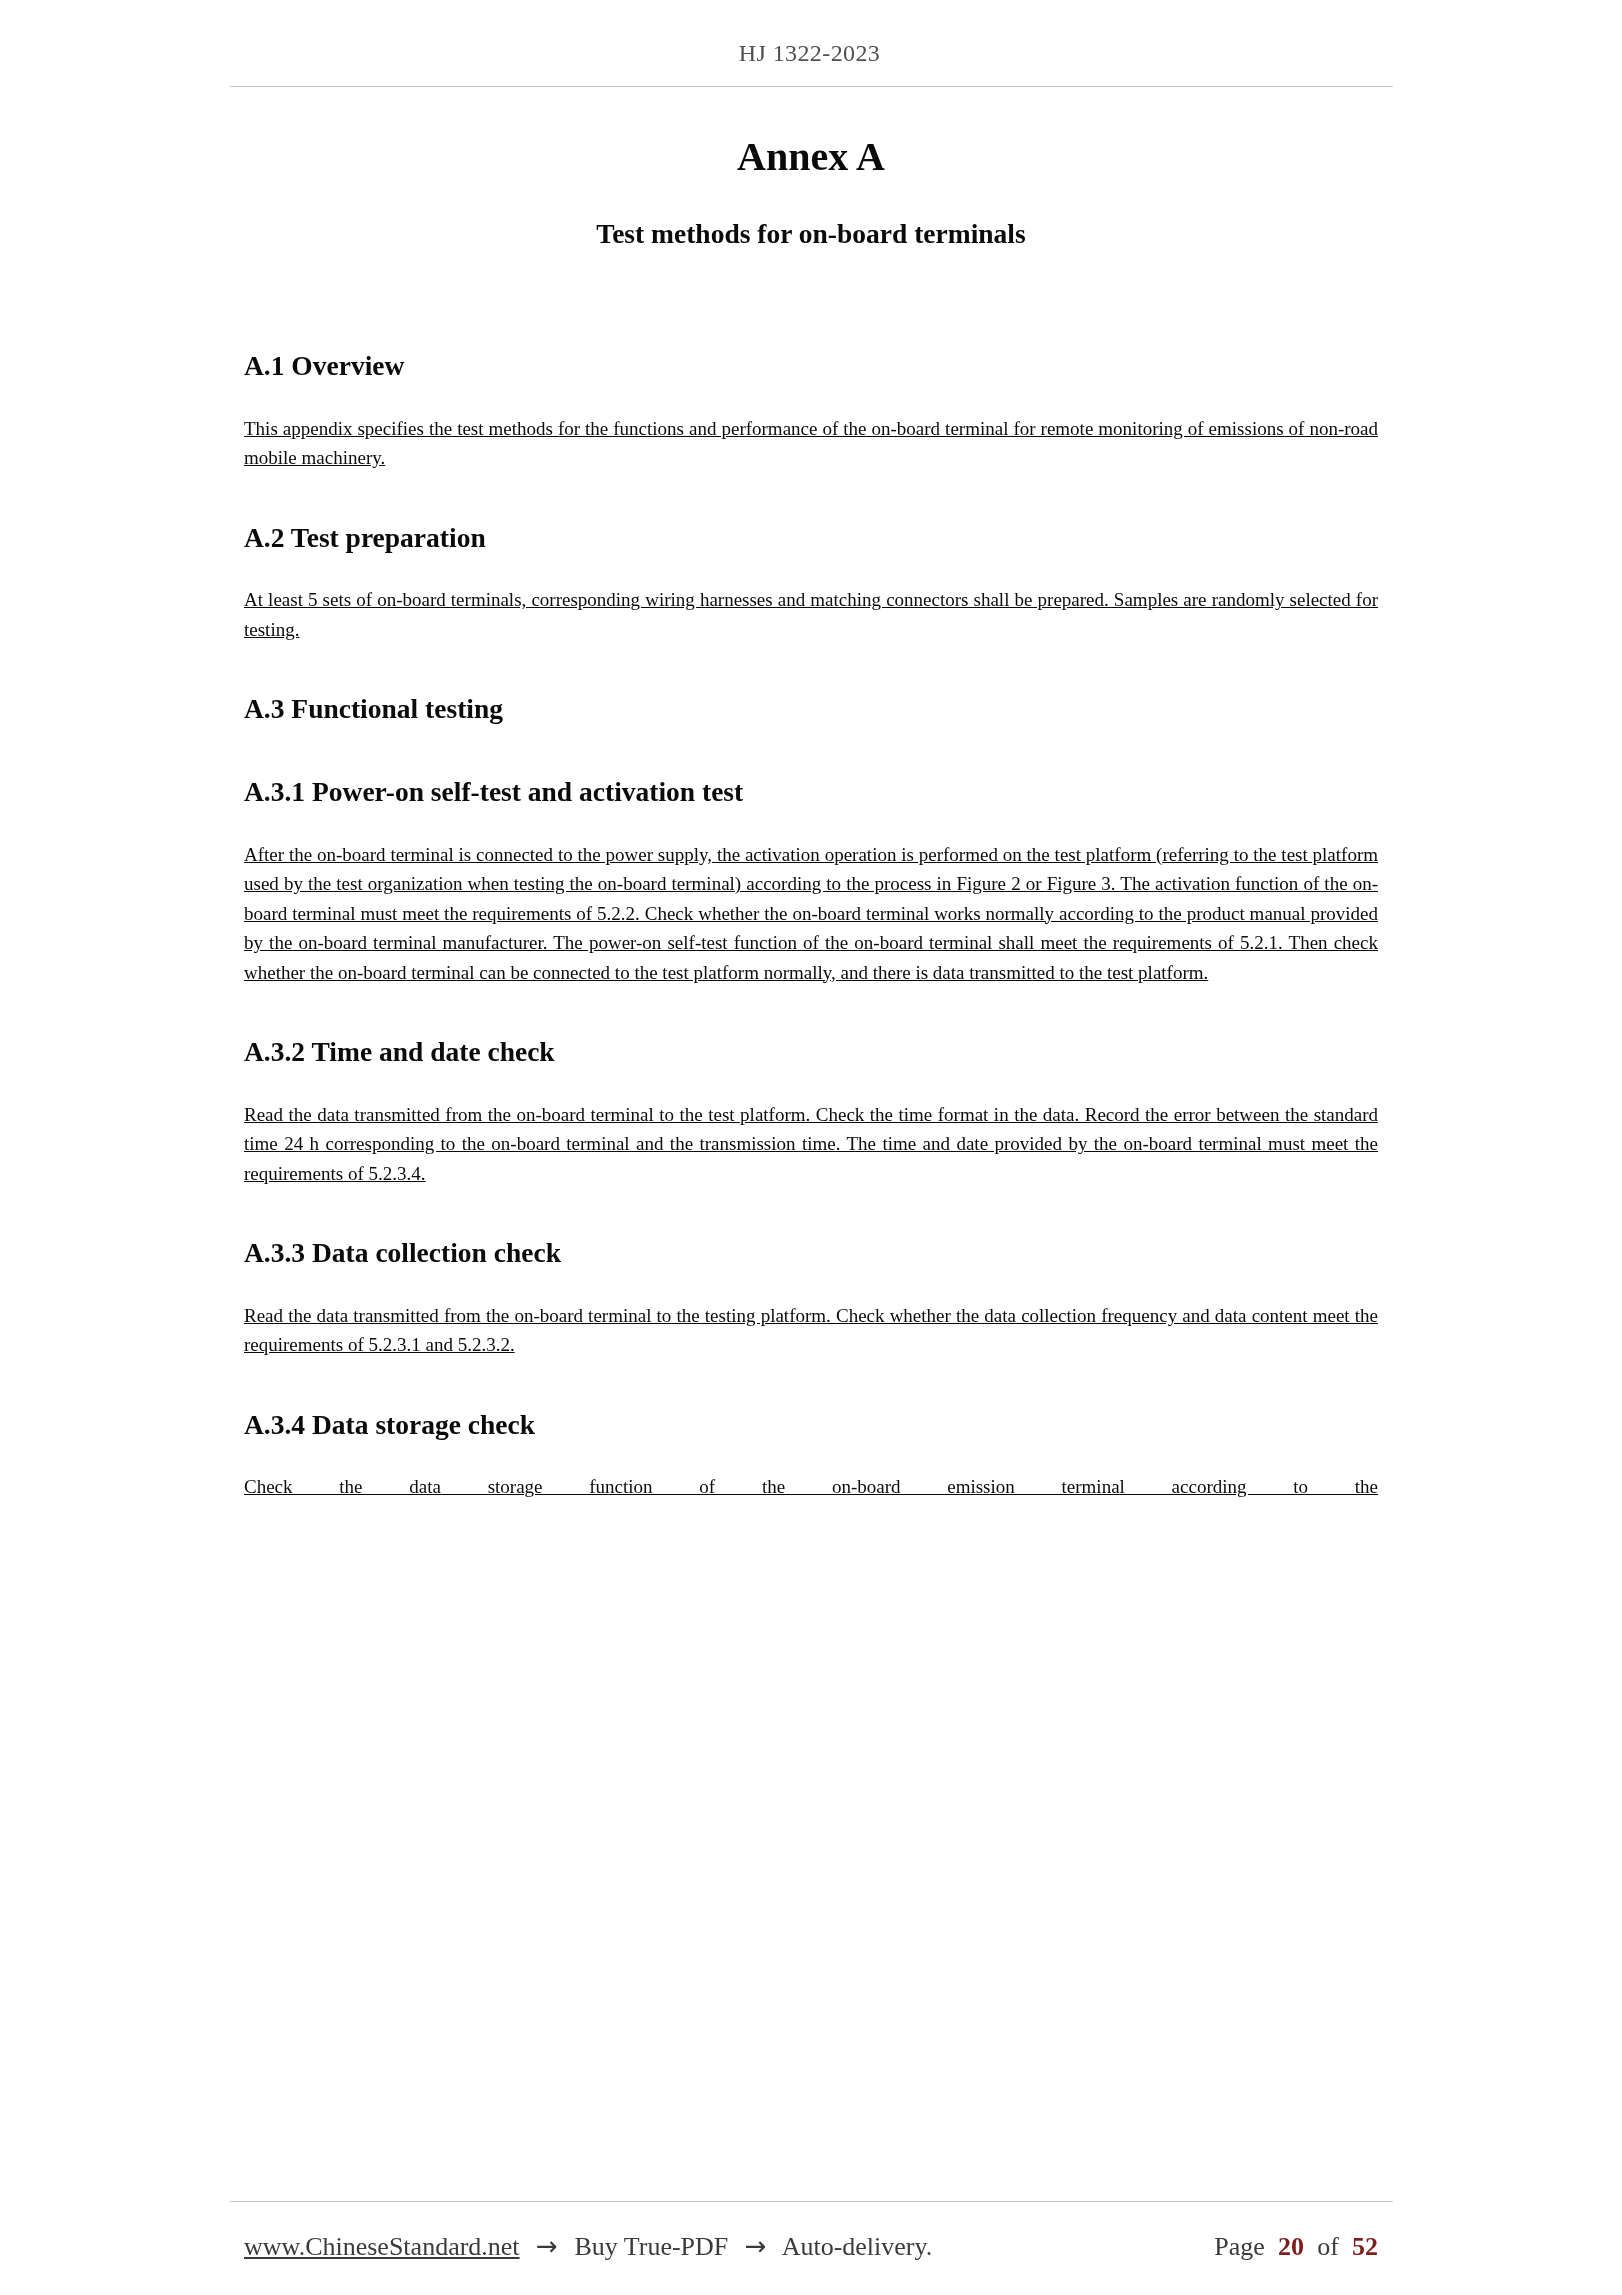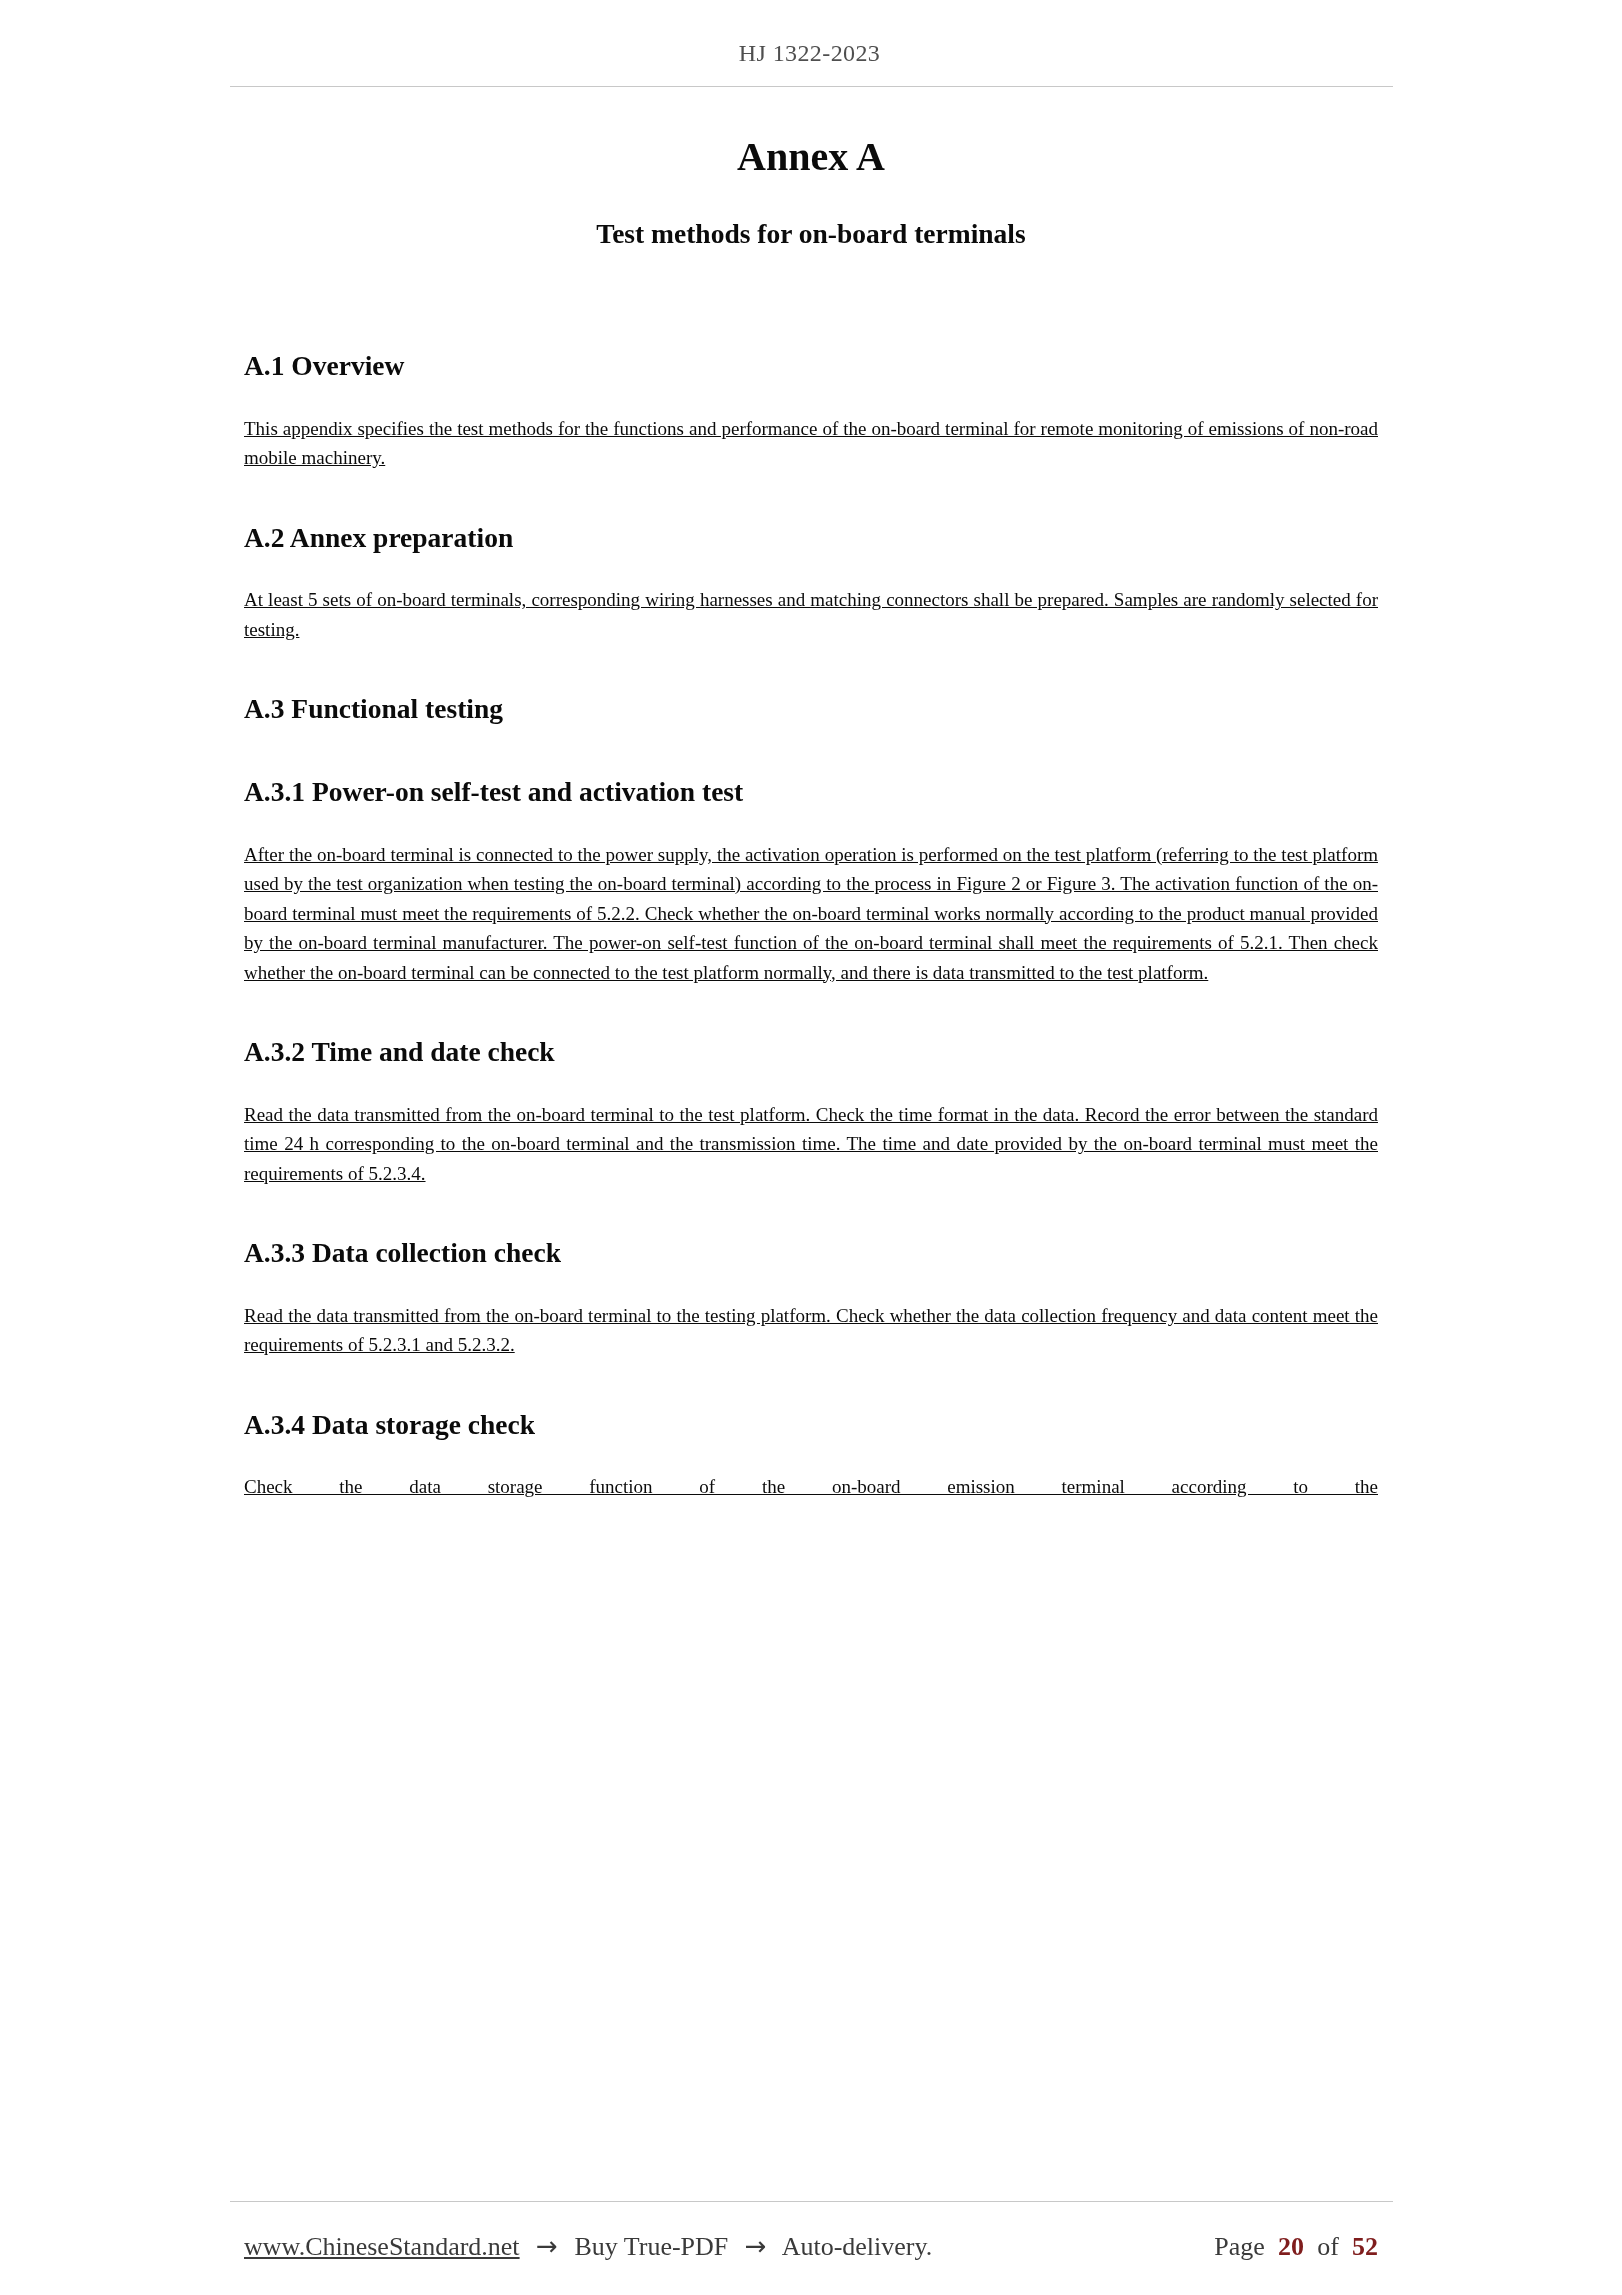--- a/index.html
+++ b/index.html
@@ -118,21 +118,21 @@
   <div class="content">
 
     <h1 class="annex-title">Annex A</h1>
 
 
     <div class="doc-subtitle">Test methods for on-board terminals</div>
 
     <h2 class="sec-heading first">A.1 Overview</h2>
     <p class="body-text">This appendix specifies the test methods for the functions and performance of the on-board terminal for remote monitoring of emissions of non-road mobile machinery.</p>
 
-    <h2 class="sec-heading">A.2 Annex preparation</h2>
+    <h2 class="sec-heading">A.2 Test preparation</h2>
     <p class="body-text">At least 5 sets of on-board terminals, corresponding wiring harnesses and matching connectors shall be prepared. Samples are randomly selected for testing.</p>
 
     <h2 class="sec-heading">A.3 Functional testing</h2>
 
     <h2 class="sec-heading">A.3.1 Power-on self-test and activation test</h2>
     <p class="body-text">After the on-board terminal is connected to the power supply, the activation operation is performed on the test platform (referring to the test platform used by the test organization when testing the on-board terminal) according to the process in Figure 2 or Figure 3. The activation function of the on-board terminal must meet the requirements of 5.2.2. Check whether the on-board terminal works normally according to the product manual provided by the on-board terminal manufacturer. The power-on self-test function of the on-board terminal shall meet the requirements of 5.2.1. Then check whether the on-board terminal can be connected to the test platform normally, and there is data transmitted to the test platform.</p>
 
     <h2 class="sec-heading">A.3.2 Time and date check</h2>
     <p class="body-text">Read the data transmitted from the on-board terminal to the test platform. Check the time format in the data. Record the error between the standard time 24 h corresponding to the on-board terminal and the transmission time. The time and date provided by the on-board terminal must meet the requirements of 5.2.3.4.</p>
 

